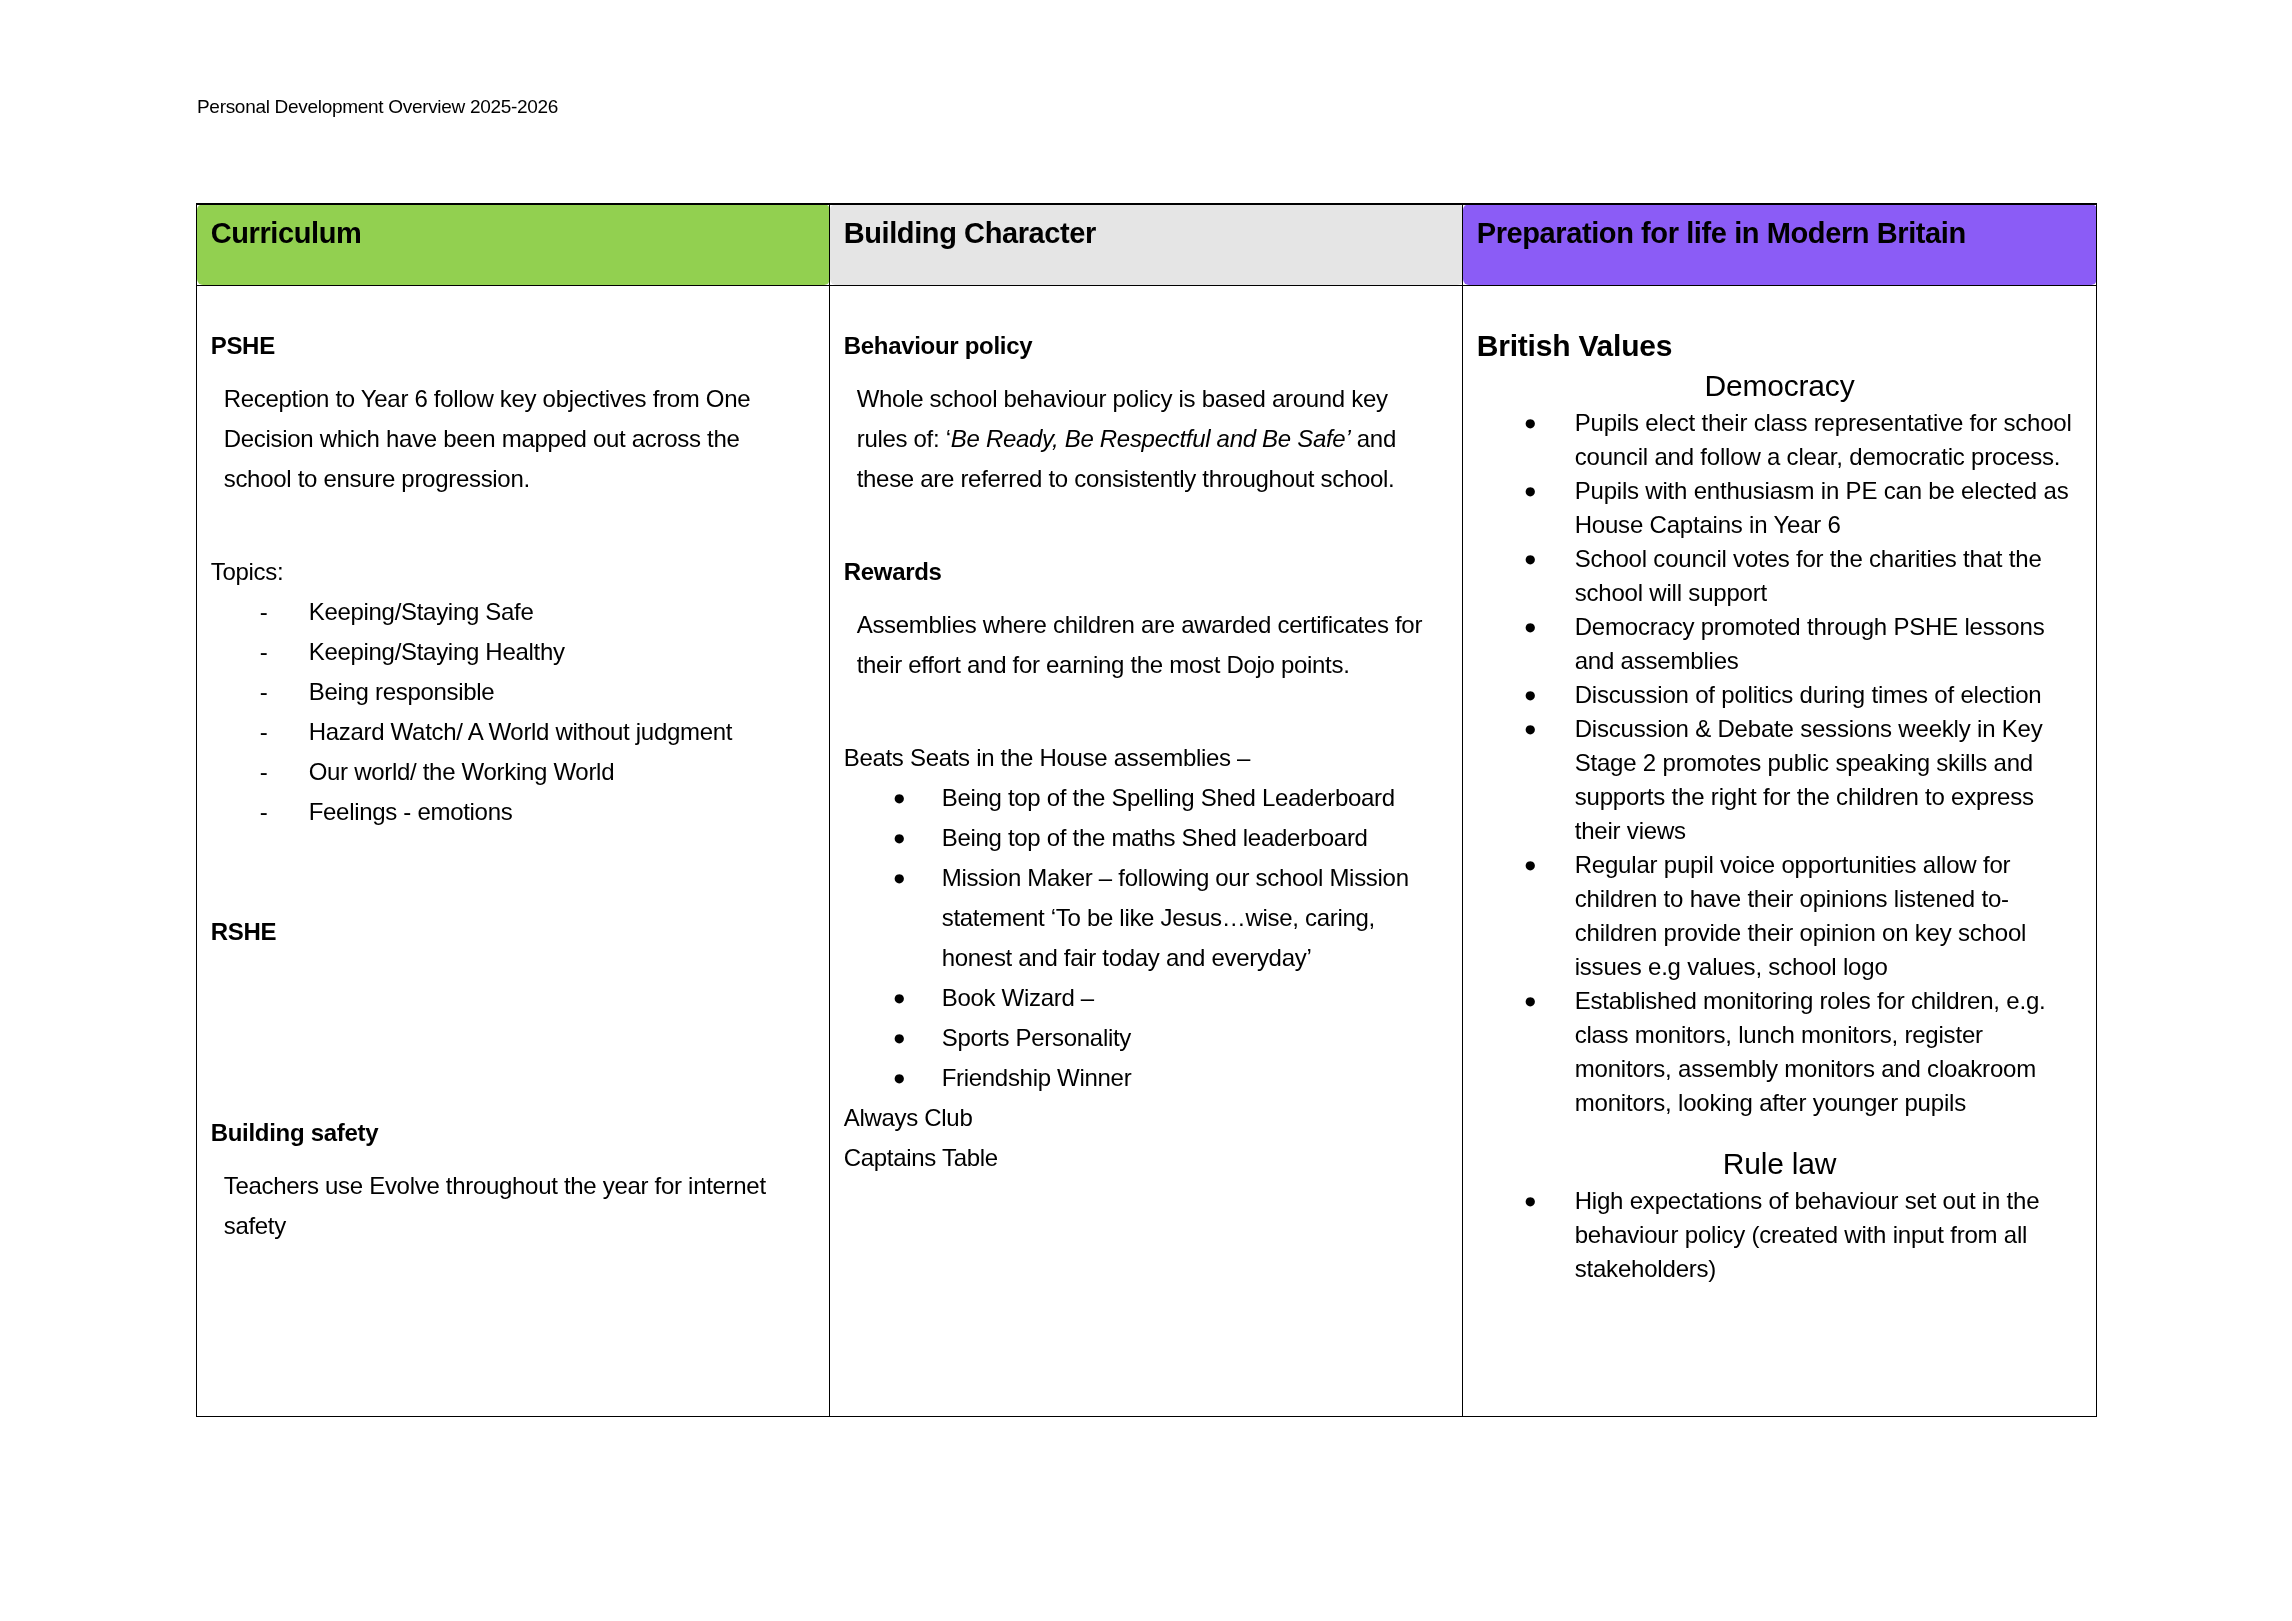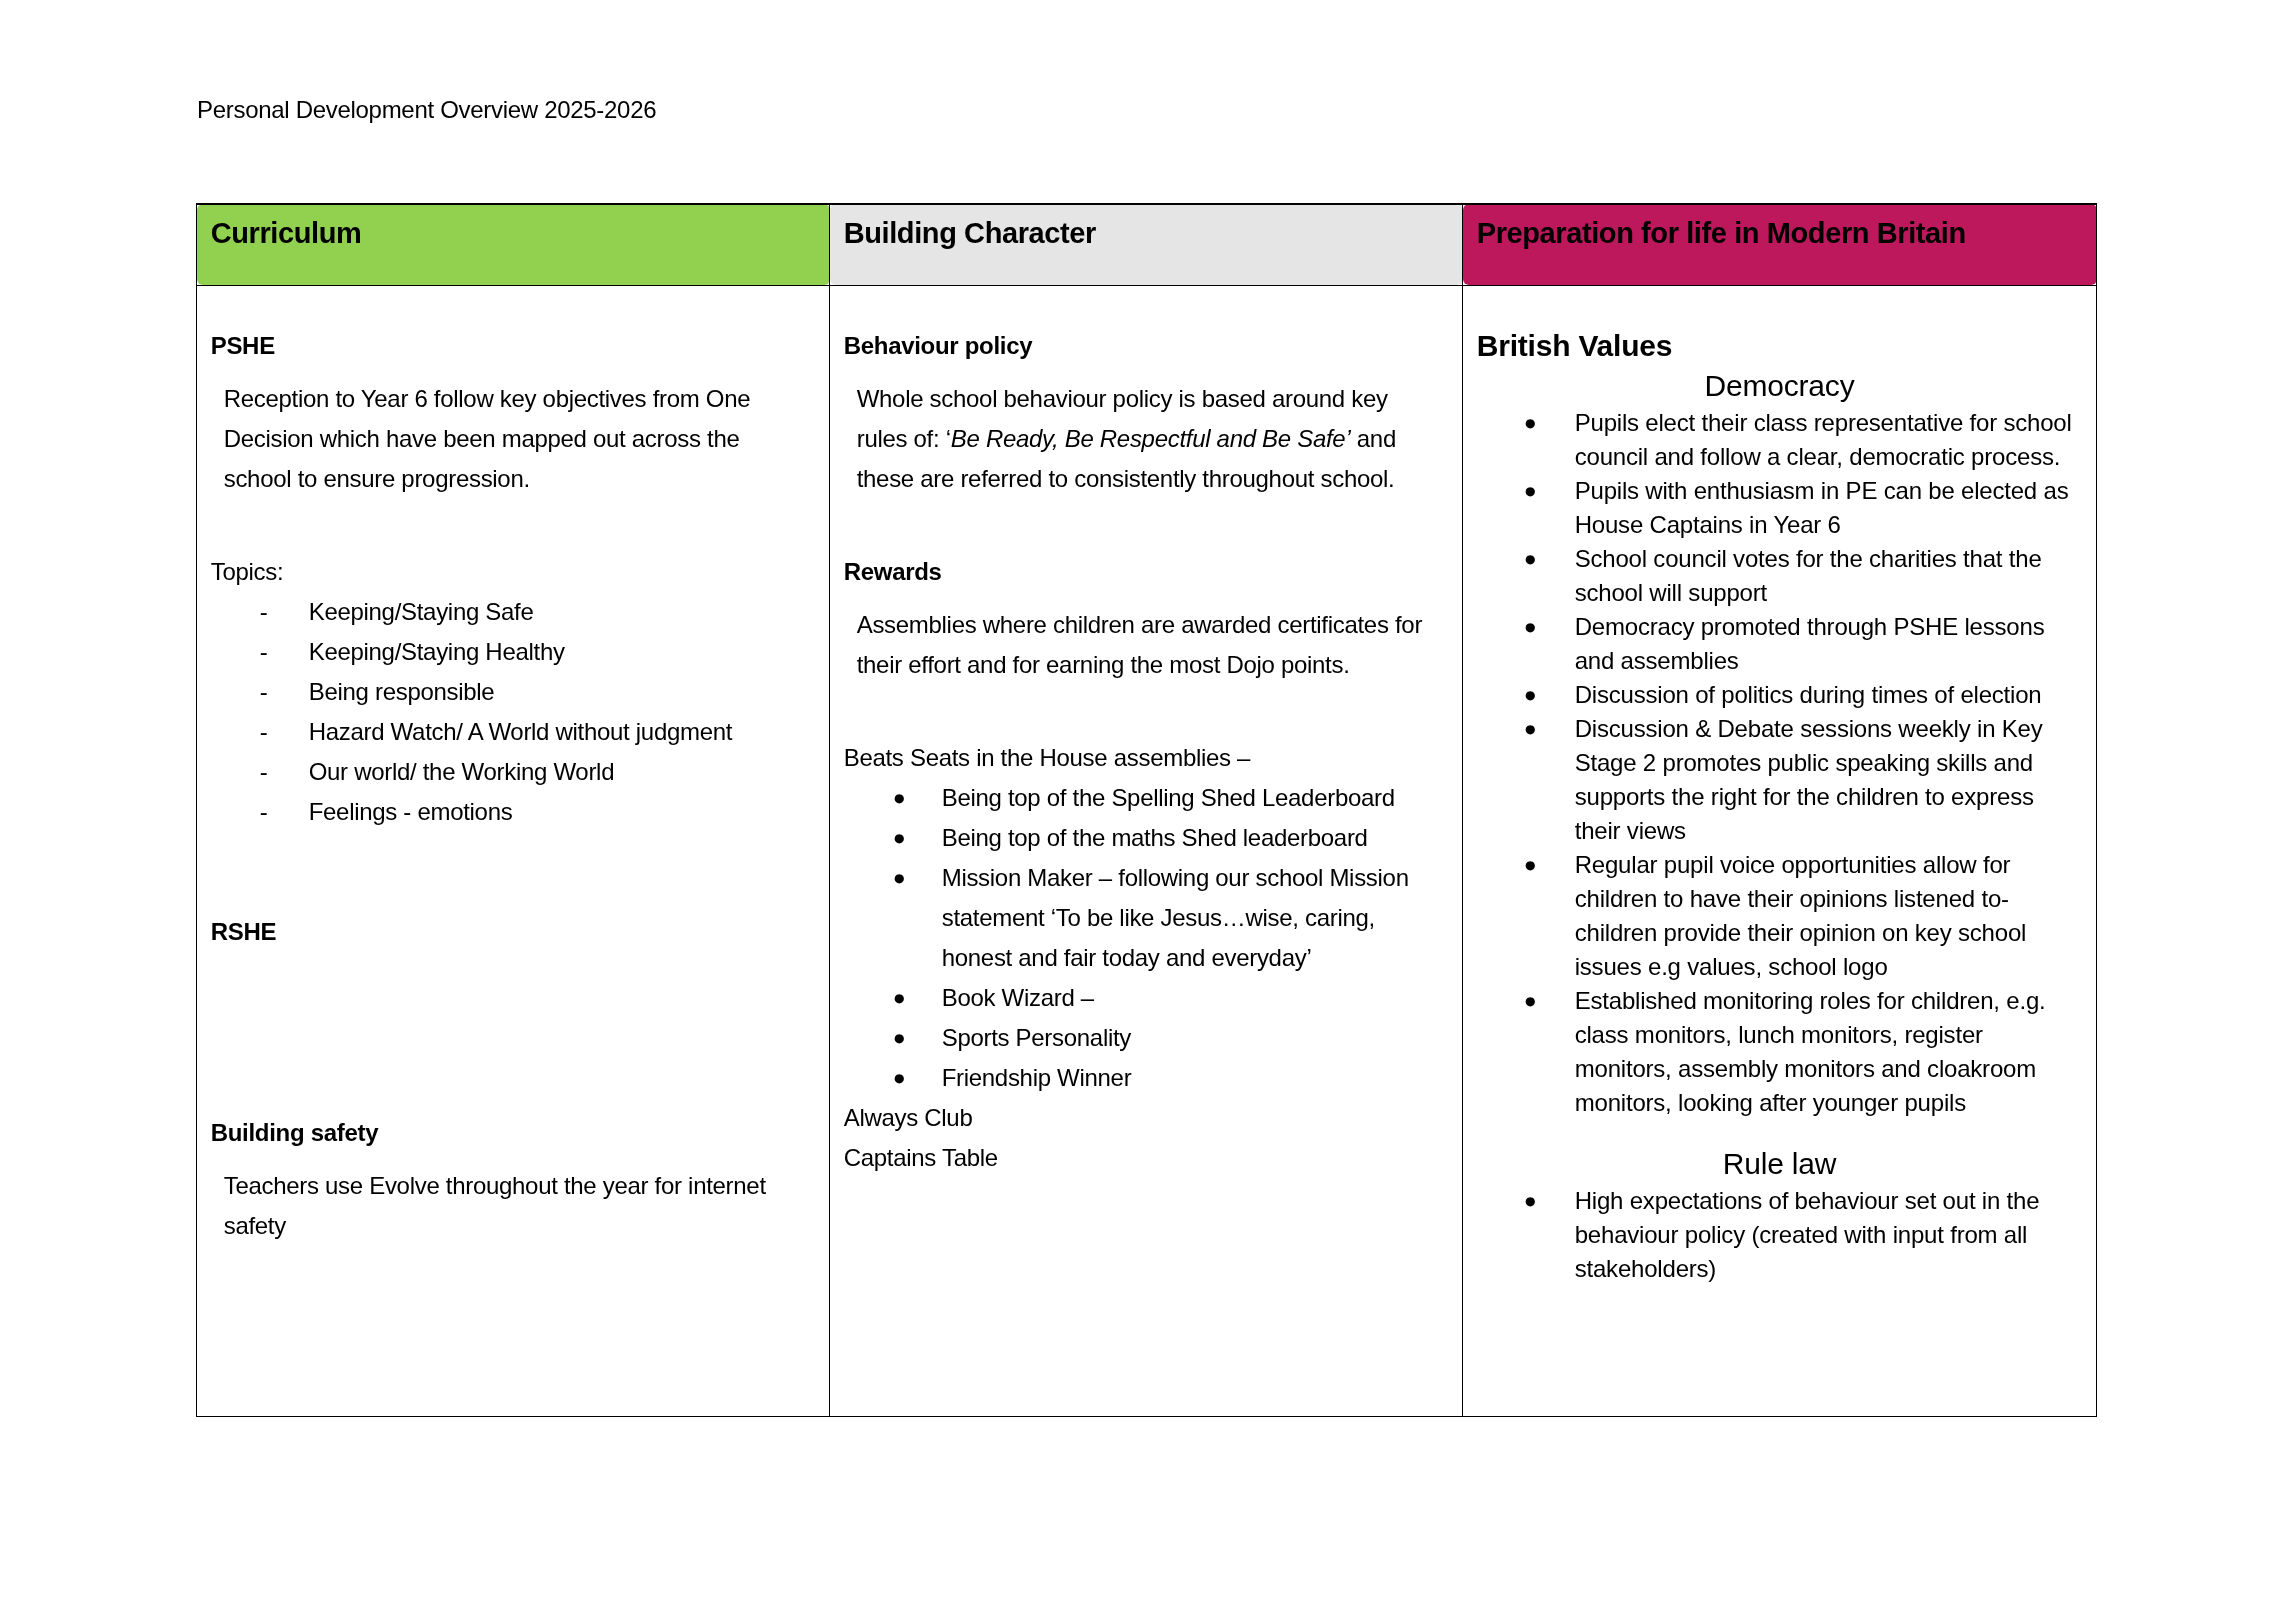--- a/index.html
+++ b/index.html
@@ -2,21 +2,21 @@
 <html><head>
 <meta charset="utf-8">
 <style>
   html, body { margin: 0; padding: 0; background: #ffffff; }
   body {
     width: 2293px; height: 1621px; position: relative; overflow: hidden;
     font-family: "Liberation Sans", "DejaVu Sans", sans-serif; color: #000;
   }
   .doc-title {
     position: absolute; left: 197px; top: 96px;
-    font-size: 24px; letter-spacing: -0.3px; line-height: 1.2;
+    font-size: 19px; letter-spacing: -0.3px; line-height: 1.2;
   }
   table.overview {
     position: absolute; left: 196px; top: 203px;
     width: 1901px; border-collapse: collapse; table-layout: fixed;
   }
   table.overview th, table.overview td {
     border: 1.5px solid #000; vertical-align: top; text-align: left;
     padding: 0 13.7px;
   }
   table.overview thead tr { border-top: 2.9px solid #000; }
@@ -51,21 +51,21 @@
 <table class="overview">
   <colgroup>
       <col style="width:633px">
       <col style="width:633px">
       <col style="width:634px">
     </colgroup>
   <thead>
     <tr>
       <th class="hdr" id="hdr-0" style="background: rgb(146, 208, 80);">Curriculum</th>
       <th class="hdr" id="hdr-1" style="background: #e5e5e5;">Building Character</th>
-      <th class="hdr" id="hdr-2" style="background: #be185d;">Preparation for life in Modern Britain</th>
+      <th class="hdr" id="hdr-2" style="background: #8b5cf6;">Preparation for life in Modern Britain</th>
     </tr>
   </thead>
   <tbody>
     <tr>
 
       <td class="c1">
         <div class="sec-heading">PSHE</div>
         <p class="p">Reception to Year 6 follow key objectives from One Decision which have been mapped out across the school to ensure progression.</p>
         <div class="blank"></div>
         <div>Topics:</div>

